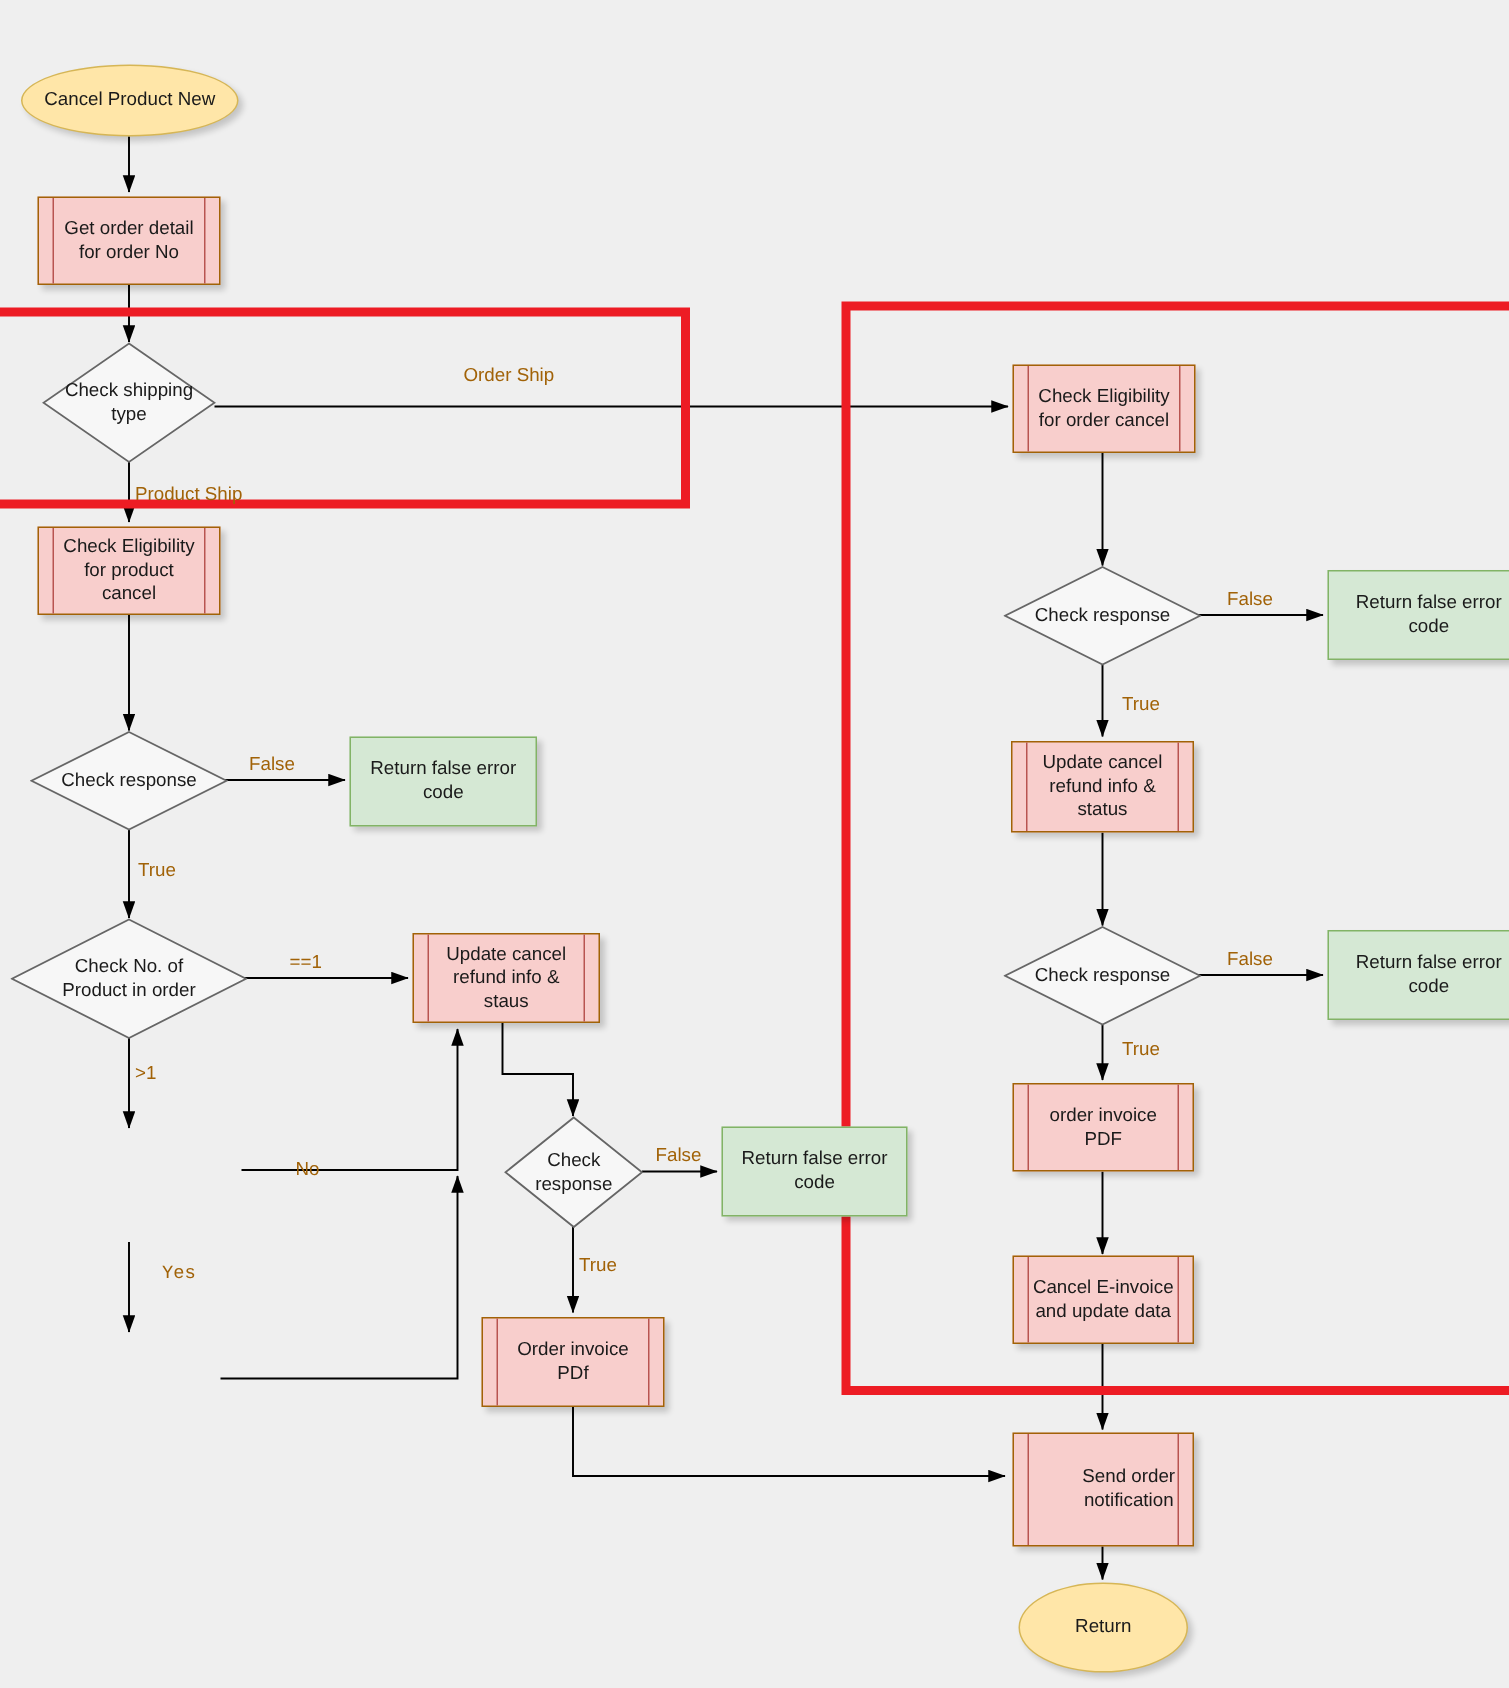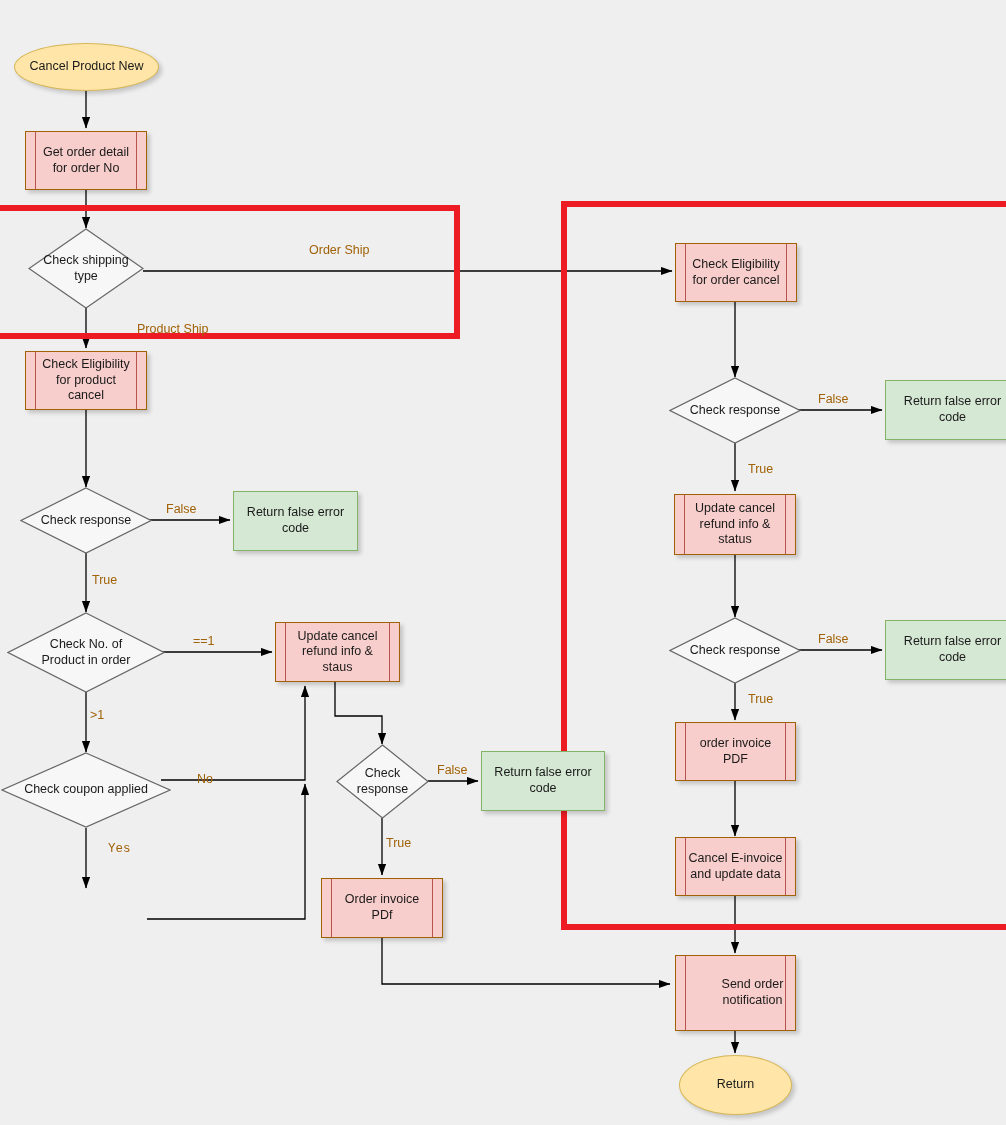--- a/index.html
+++ b/index.html
@@ -209,26 +209,20 @@
     <span>Check No. of
 Product in order</span>
   </div>
 
   <div class="node pproc" style="left:275px; top:622px; width:125px; height:60px;">
     <span class="nlabel">Update cancel
 refund info &amp;
 staus</span>
   </div>
 
-  <div class="node decision" style="left:1px; top:752px; width:170px; height:76px;">
-    <svg viewBox="0 0 170 76" preserveAspectRatio="none">
-      <polygon points="85,1 169,38 85,75 1,38" fill="#f7f7f7" stroke="#666" stroke-width="1.2"></polygon>
-    </svg>
-    <span>Check coupon applied</span>
-  </div>
 
 
   <div class="node decision" style="left:336px; top:744px; width:93px; height:75px;">
     <svg viewBox="0 0 93 75" preserveAspectRatio="none">
       <polygon points="46.5,1 92,37.5 46.5,74 1,37.5" fill="#f7f7f7" stroke="#666" stroke-width="1.2"></polygon>
     </svg>
     <span>Check
 response</span>
   </div>
 
@@ -290,21 +284,21 @@
   <div class="node pproc" style="left:675px; top:955px; width:121px; height:76px;padding-left:34px;">
     <span class="nlabel">Send order
 notification</span>
   </div>
 
   <div class="node term" style="left:679px; top:1055px; width:113px; height:60px;">
     <span class="nlabel">Return</span>
   </div>
 
   <div class="elabel" style="left:309px; top:243px;">Order Ship</div>
-  <div class="elabel" style="left:90px; top:322px;margin-left:47px;">Product Ship</div>
+  <div class="elabel" style="left:90px; top:322px;">Product Ship</div>
   <div class="elabel" style="left:166px; top:502px;">False</div>
   <div class="elabel" style="left:92px; top:573px;">True</div>
   <div class="elabel" style="left:193px; top:634px;">==1</div>
   <div class="elabel" style="left:90px; top:708px;">&gt;1</div>
   <div class="elabel" style="left:197px; top:772px;">No</div>
   <div class="elabel" style="left:108px; top:842px;font-family:Liberation Mono, monospace;">Yes</div>
   <div class="elabel" style="left:437px; top:763px;">False</div>
   <div class="elabel" style="left:386px; top:836px;">True</div>
   <div class="elabel" style="left:818px; top:392px;">False</div>
   <div class="elabel" style="left:748px; top:462px;">True</div>

